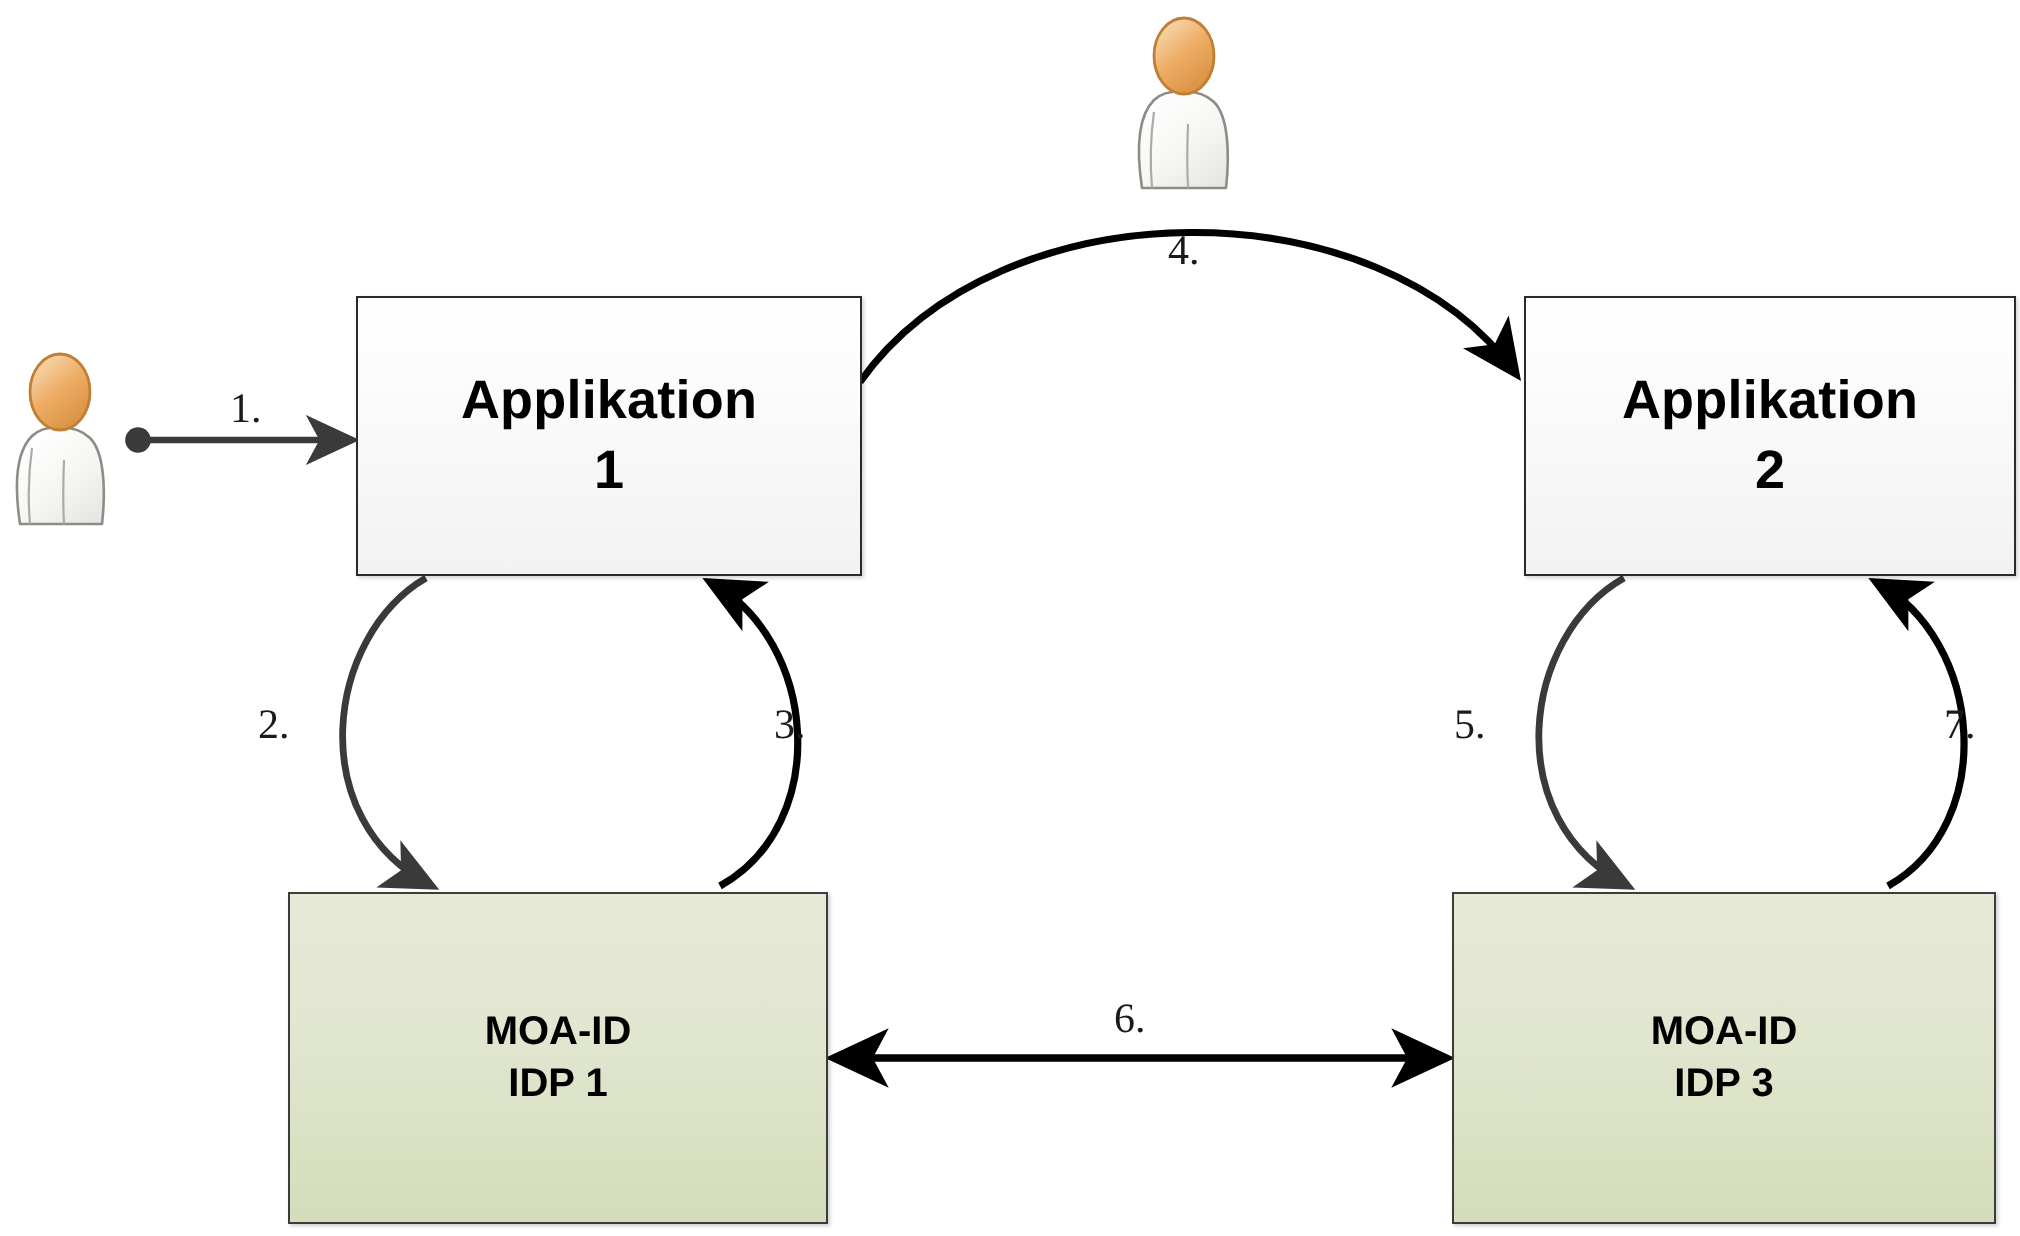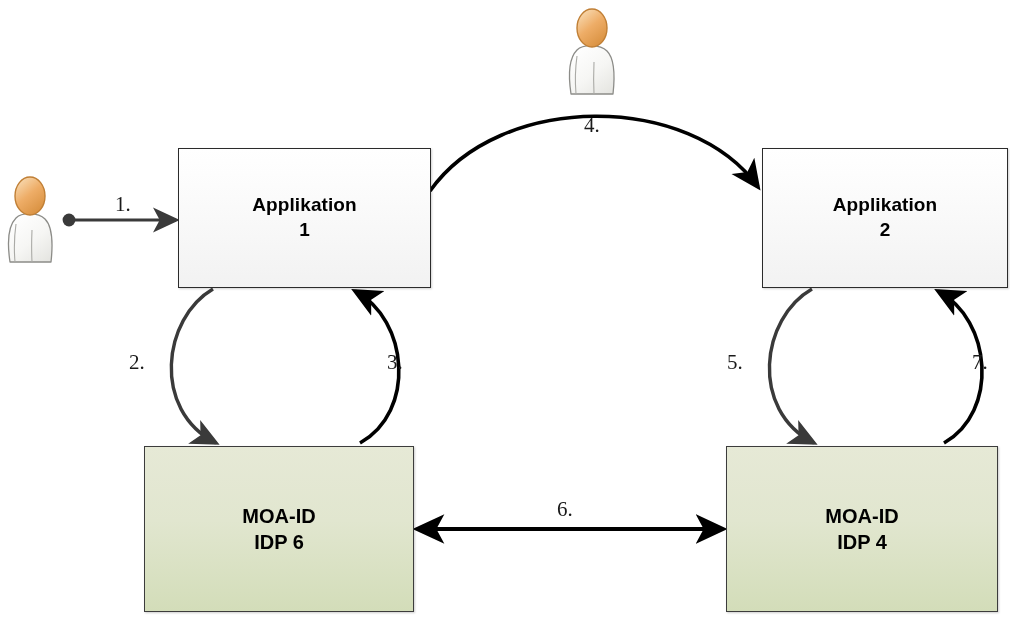--- a/index.html
+++ b/index.html
@@ -35,21 +35,21 @@
     justify-content: center;
     text-align: center;
     font-weight: bold;
     color: #000000;
     line-height: 1.30;
     z-index: 5;
   }
   .node-app {
     border: 1.4px solid #2b2b2b;
     background: linear-gradient(to bottom, #ffffff 0%, #fbfbfb 35%, #f2f2f2 100%);
-    font-size: 19px;
+    font-size: 27px;
     letter-spacing: 0.1px;
     box-shadow: 1px 1px 2px rgba(0,0,0,0.18);
   }
   .node-idp {
     border: 1.4px solid #3c3c3c;
     background: linear-gradient(to bottom, #e6e9d6 0%, #e1e6cf 45%, #d3ddb9 100%);
     font-size: 20px;
     box-shadow: 1px 1px 2px rgba(0,0,0,0.20);
   }
   .node-line { display: block; white-space: nowrap; }
@@ -139,26 +139,26 @@
     <span class="node-line">1</span>
   </div>
 
   <div class="node-box node-app" id="app2">
     <span class="node-line">Applikation</span>
     <span class="node-line">2</span>
   </div>
 
   <div class="node-box node-idp" id="idp1">
     <span class="node-line">MOA-ID</span>
-    <span class="node-line">IDP 6</span>
+    <span class="node-line">IDP 1</span>
   </div>
 
   <div class="node-box node-idp" id="idp2">
     <span class="node-line">MOA-ID</span>
-    <span class="node-line">IDP 4</span>
+    <span class="node-line">IDP 3</span>
   </div>
 
   <div class="step-label" id="lbl1">1.</div>
   <div class="step-label" id="lbl2">2.</div>
   <div class="step-label" id="lbl3">3.</div>
   <div class="step-label" id="lbl4">4.</div>
   <div class="step-label" id="lbl5">5.</div>
   <div class="step-label" id="lbl6">6.</div>
   <div class="step-label" id="lbl7">7.</div>
 

